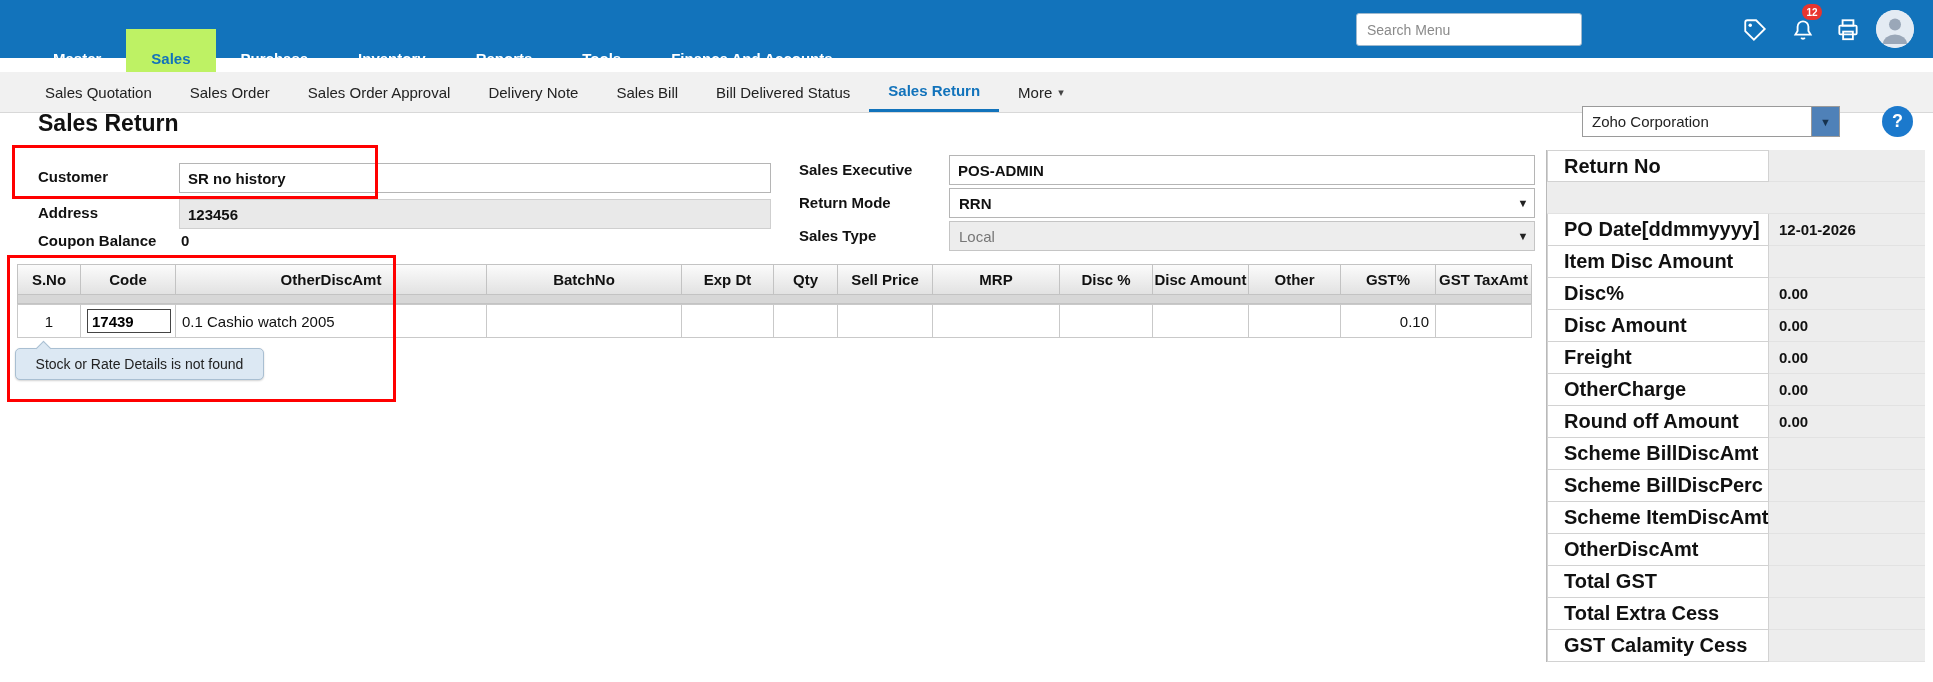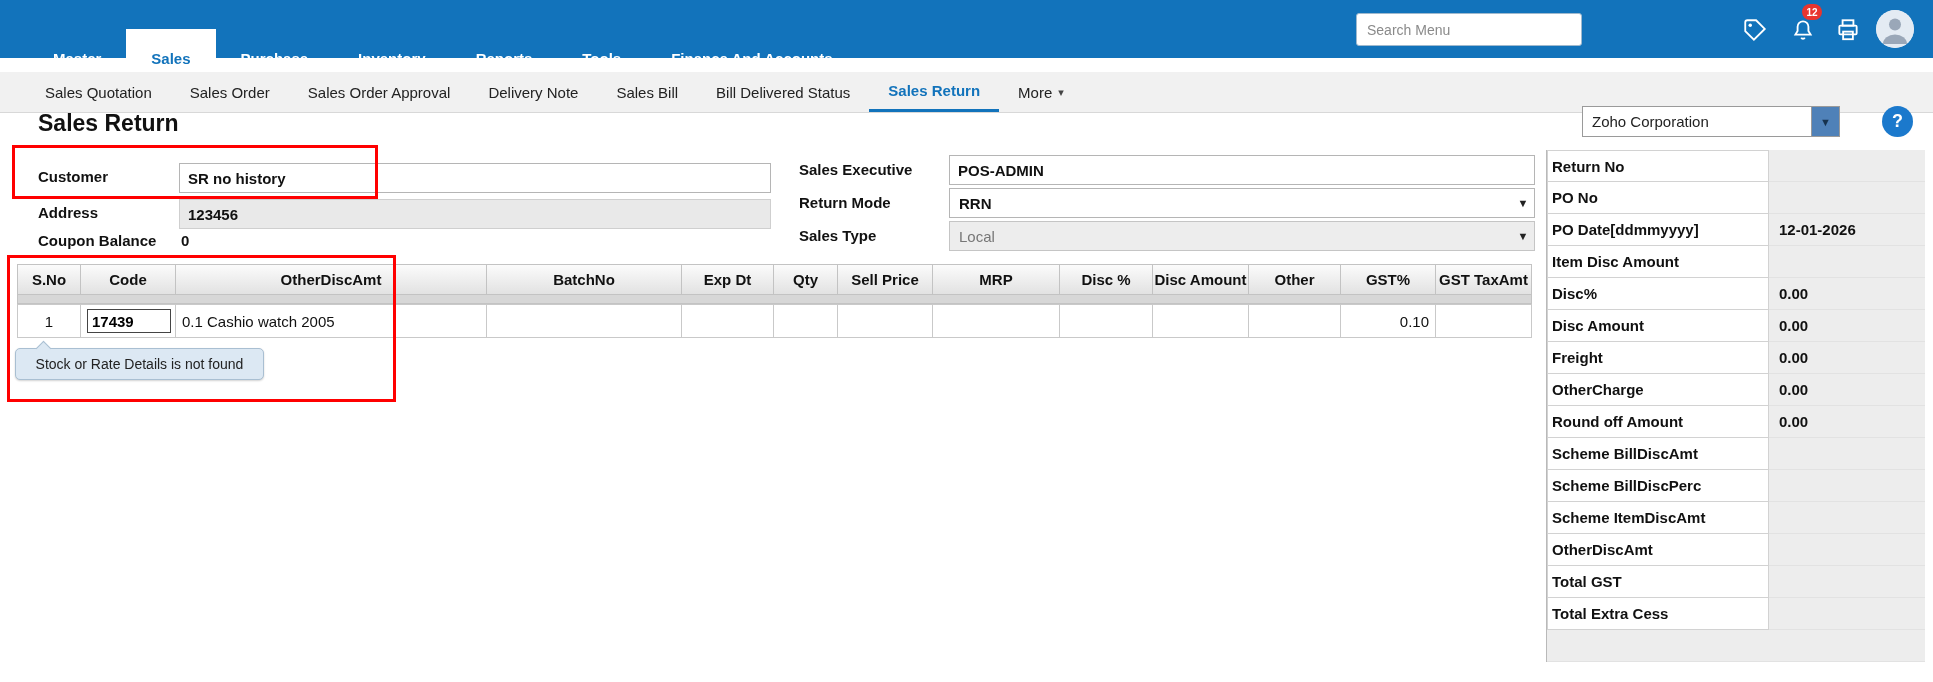--- a/index.html
+++ b/index.html
@@ -3,21 +3,21 @@
 <meta charset="utf-8">
 <style>
   html,body{margin:0;padding:0;}
   body{font-family:"Liberation Sans",sans-serif;background:#fff;}
   .screen{position:relative;width:1933px;height:682px;background:#fff;overflow:hidden;}
 
   
   .topbar{position:absolute;top:0;left:0;width:1933px;height:58px;background:#1273bb;}
   .topnav{position:absolute;left:28px;top:0;height:58px;display:flex;}
   .topnav-item{height:58px;display:flex;align-items:center;padding:0 25px;color:#fff;font-size:15px;font-weight:bold;cursor:pointer;white-space:nowrap;margin-top:29px;}
-  .topnav-item.active{background:#ffffff;color:#1273bb;}
+  .topnav-item.active{background:#bef264;color:#1273bb;}
   .search-box{position:absolute;left:1356px;top:13px;width:226px;height:33px;background:#fff;border:1px solid #9fb9ce;border-radius:3px;padding:0 10px;font-size:14px;color:#333;font-family:inherit;box-sizing:border-box;}
   .search-box::placeholder{color:#8a8a8a;}
   .top-icon{position:absolute;top:15px;width:30px;height:30px;display:flex;align-items:center;justify-content:center;cursor:pointer;}
   .badge{position:absolute;left:1802px;top:4px;min-width:20px;height:16px;background:#e8352e;color:#fff;font-size:10px;font-weight:bold;border-radius:8px;display:flex;align-items:center;justify-content:center;padding:0 4px;box-sizing:border-box;}
   .avatar{position:absolute;left:1876px;top:10px;width:38px;height:38px;border-radius:50%;background:#e4ebf3;display:flex;align-items:center;justify-content:center;overflow:hidden;cursor:pointer;}
 
   
   .subnav{position:absolute;top:72px;left:0;width:1933px;height:41px;background:#f1f1f1;border-bottom:1px solid #d8d8d8;display:flex;padding-left:26px;box-sizing:border-box;}
   .subnav-item{height:100%;display:flex;align-items:center;padding:0 19px;font-size:15px;color:#222;cursor:pointer;white-space:nowrap;box-sizing:border-box;}
   .subnav-item.active{color:#1273bb;font-weight:bold;border-bottom:3px solid #1273bb;}
@@ -59,21 +59,21 @@
   .tooltip::before{content:"";position:absolute;top:-6px;left:22px;width:10px;height:10px;background:#dce8f3;border-left:1px solid #a9bfd2;border-top:1px solid #a9bfd2;transform:rotate(45deg);}
 
   
   .annotation{position:absolute;border:3px solid #f00;pointer-events:none;background:transparent;}
   .ann-customer{left:12px;top:145px;width:360px;height:48px;}
   .ann-grid{left:7px;top:255px;width:383px;height:141px;}
 
   
   .summary{position:absolute;left:1546px;top:150px;width:378px;border-left:1px solid #b9b9b9;}
   .sum-row{display:flex;height:32px;}
-  .sum-label{width:222px;border:1px solid #d2d2d2;border-top:none;background:#fff;display:flex;align-items:center;padding:0 4px;font-size:15px;font-weight:bold;color:#111;box-sizing:border-box;white-space:nowrap;}
+  .sum-label{width:222px;border:1px solid #d2d2d2;border-top:none;background:#fff;display:flex;align-items:center;padding:0 16px;font-size:20px;font-weight:bold;color:#111;box-sizing:border-box;white-space:nowrap;}
   .sum-row:first-child .sum-label{border-top:1px solid #d2d2d2;}
   .sum-value{flex:1;background:#ededed;display:flex;align-items:center;padding:0 10px;font-size:15px;font-weight:bold;color:#111;border-bottom:1px solid #e2e2e2;box-sizing:border-box;}
 </style>
 </head>
 <body>
 
 <div class="screen">
 
   <div class="topbar">
     <div class="topnav">
@@ -208,21 +208,20 @@
 
   <div class="annotation ann-customer"></div>
   <div class="annotation ann-grid"></div>
 
   <div class="summary">
     <div class="sum-row">
       <div class="sum-label">Return No</div>
       <div class="sum-value"></div>
     </div>
     <div class="sum-row">
-      <div class="sum-label">PO No</div>
       <div class="sum-value"></div>
     </div>
     <div class="sum-row">
       <div class="sum-label">PO Date[ddmmyyyy]</div>
       <div class="sum-value">12-01-2026</div>
     </div>
     <div class="sum-row">
       <div class="sum-label">Item Disc Amount</div>
       <div class="sum-value"></div>
     </div>
@@ -264,17 +263,18 @@
     </div>
     <div class="sum-row">
       <div class="sum-label">Total GST</div>
       <div class="sum-value"></div>
     </div>
     <div class="sum-row">
       <div class="sum-label">Total Extra Cess</div>
       <div class="sum-value"></div>
     </div>
     <div class="sum-row">
+      <div class="sum-label">GST Calamity Cess</div>
       <div class="sum-value"></div>
     </div>
   </div>
 
 </div>
 
 </body></html>

